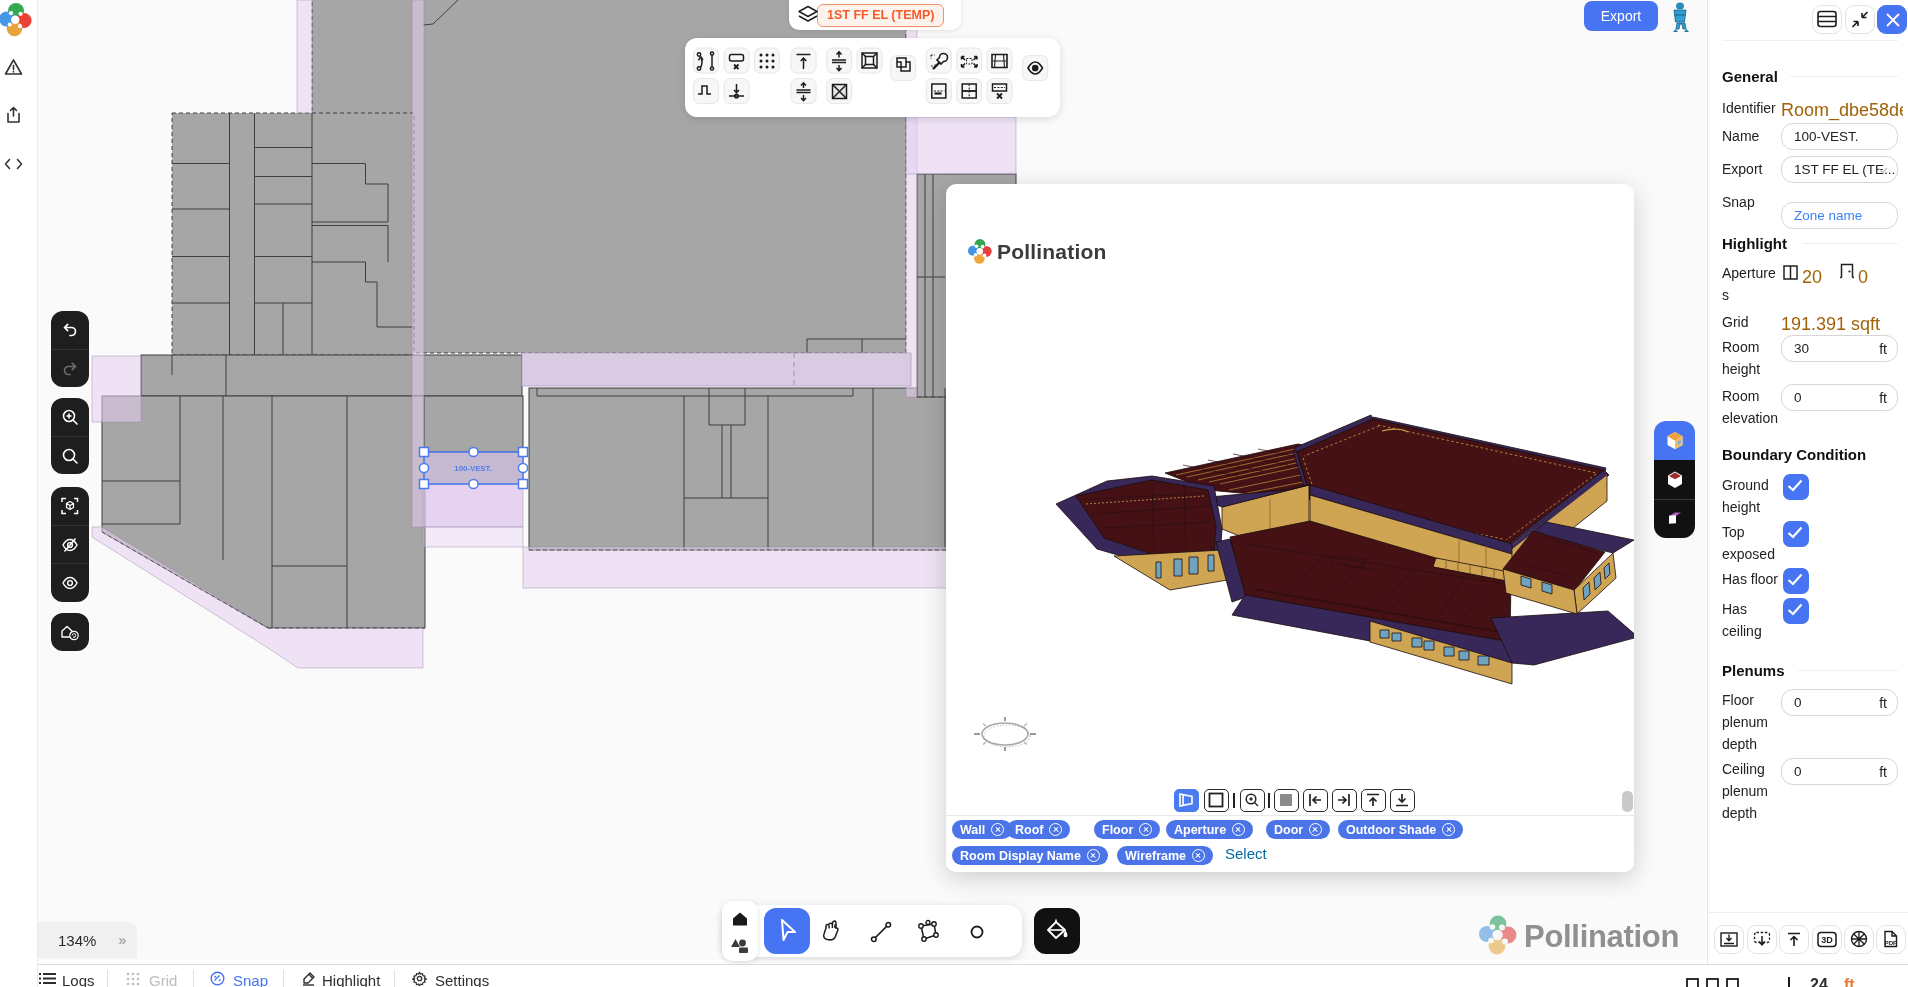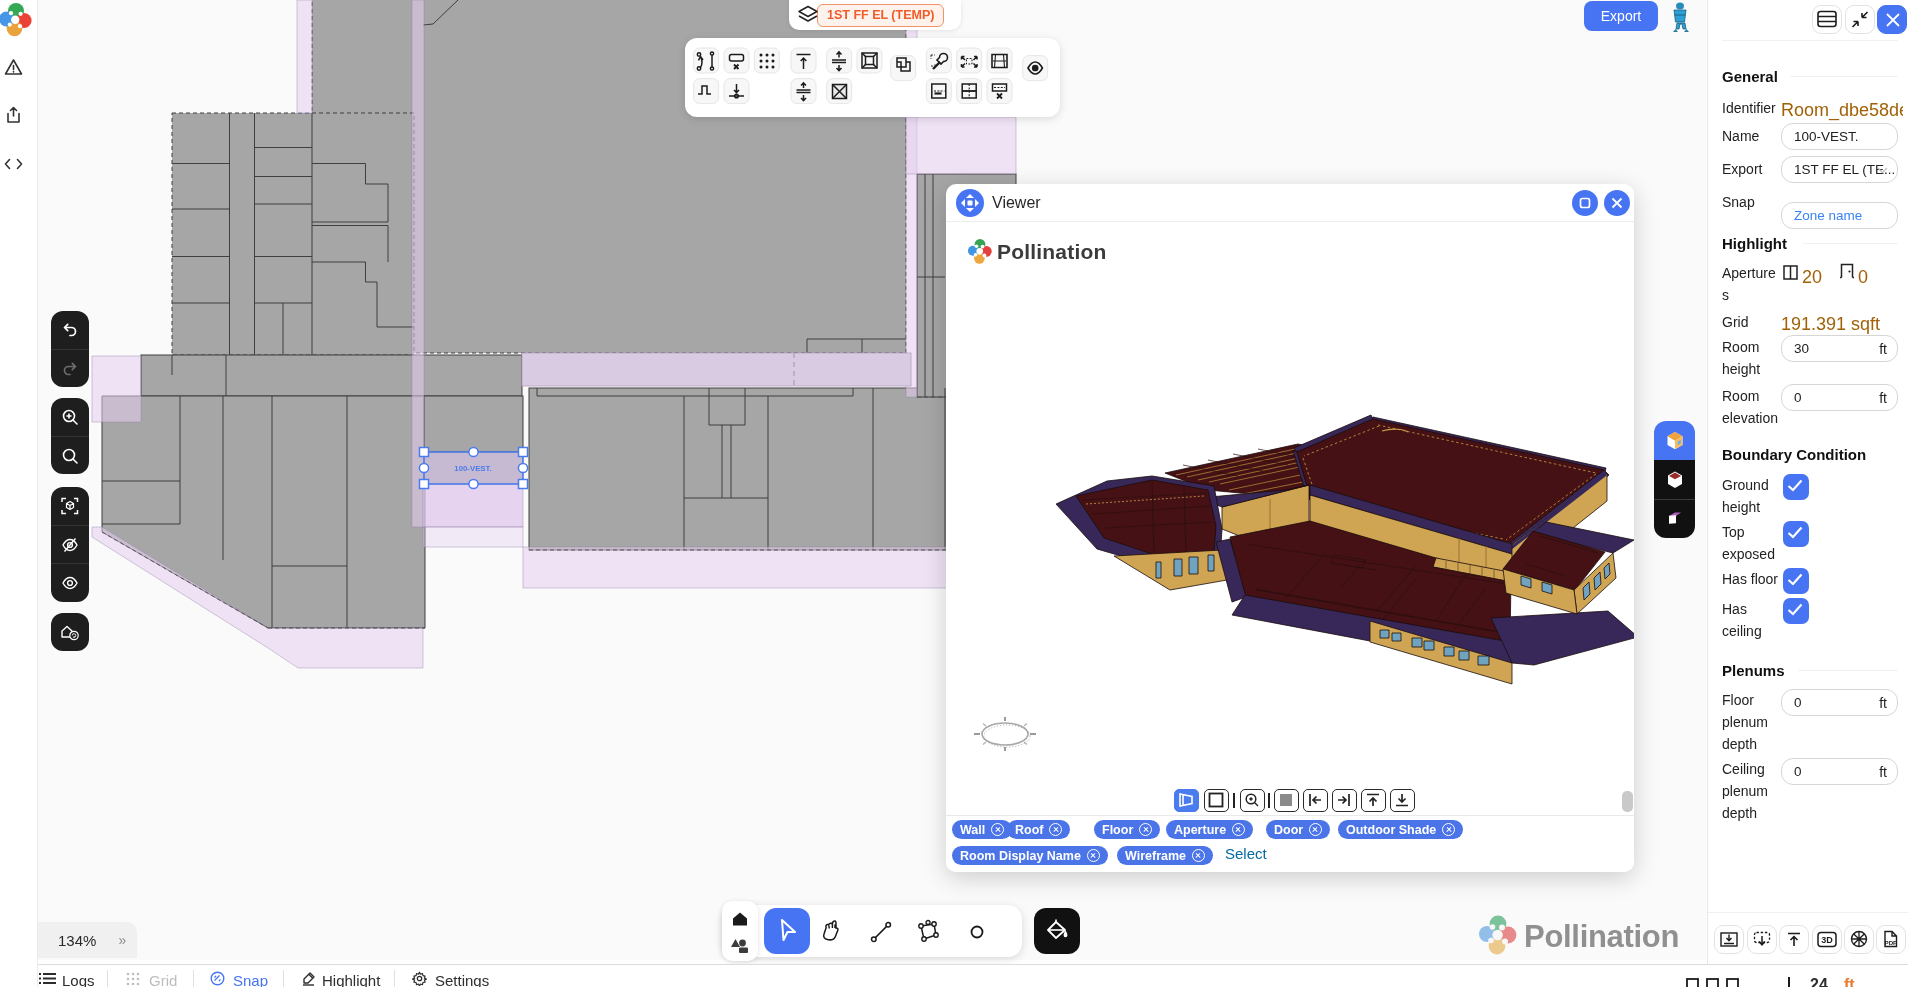--- a/index.html
+++ b/index.html
@@ -370,41 +370,20 @@
     <path d="M309 49.5 h11" stroke-dasharray="2,1.4" stroke-width="1"></path>
     <path d="M312 55.5 l5 5 M317 55.5 l-5 5" stroke-width="1.8"></path>
 
     <path d="M343 30 c2.2-4 4.8-6 7.2-6 s5 2 7.2 6 c-2.2 4-4.8 6-7.2 6 s-5-2-7.2-6 Z" stroke-width="1.6"></path>
     <circle cx="350.2" cy="30" r="2.6" fill="#1c1c1c"></circle>
   </g>
 </svg>
 </div>
 
 <div id="viewer" class="abs">
-  <div id="vhead">
-    <div class="vcirc" style="left:10px">
-      <svg width="28" height="28" viewBox="0 0 28 28">
-            <g fill="#fff">
-              <path d="M10 9 L14 5 L18 9 Z M18 19 L14 23 L10 19 Z M9 10 L5 14 L9 18 Z M19 10 L23 14 L19 18 Z"></path>
-              <rect x="11.5" y="11.5" width="5" height="5" rx="1"></rect>
-            </g>
-          </svg>
-    </div>
-    <div id="vtitle">Viewer</div>
-    <div class="vcirc" style="left:626px;width:26px;height:26px;top:6px">
-      <svg width="26" height="26" viewBox="0 0 26 26">
-            <rect x="8.5" y="8.5" width="9" height="9" rx="2" fill="none" stroke="#fff" stroke-width="1.7"></rect>
-          </svg>
-    </div>
-    <div class="vcirc" style="left:658px;width:26px;height:26px;top:6px">
-      <svg width="26" height="26" viewBox="0 0 26 26">
-            <path d="M8.5 8.5 L17.5 17.5 M17.5 8.5 L8.5 17.5" stroke="#fff" stroke-width="1.8"></path>
-          </svg>
-    </div>
-  </div>
   <div style="position:absolute;left:21px;top:54px;display:flex;align-items:center">
     <svg width="26" height="28" viewBox="0 0 40 44">
       <circle cx="20" cy="10" r="8.4" fill="#35a452"></circle>
       <circle cx="30" cy="21" r="8.4" fill="#e4413e"></circle>
       <circle cx="19" cy="32" r="8.4" fill="#eda73e"></circle>
       <circle cx="9" cy="20" r="8" fill="#4395e4"></circle>
       <circle cx="19.6" cy="21" r="5.2" fill="#fff"></circle>
       <circle cx="24" cy="13.5" r="3" fill="#fff"></circle>
       <circle cx="27" cy="27.5" r="3" fill="#fff"></circle>
       <circle cx="13" cy="26.5" r="2.8" fill="#fff"></circle>

